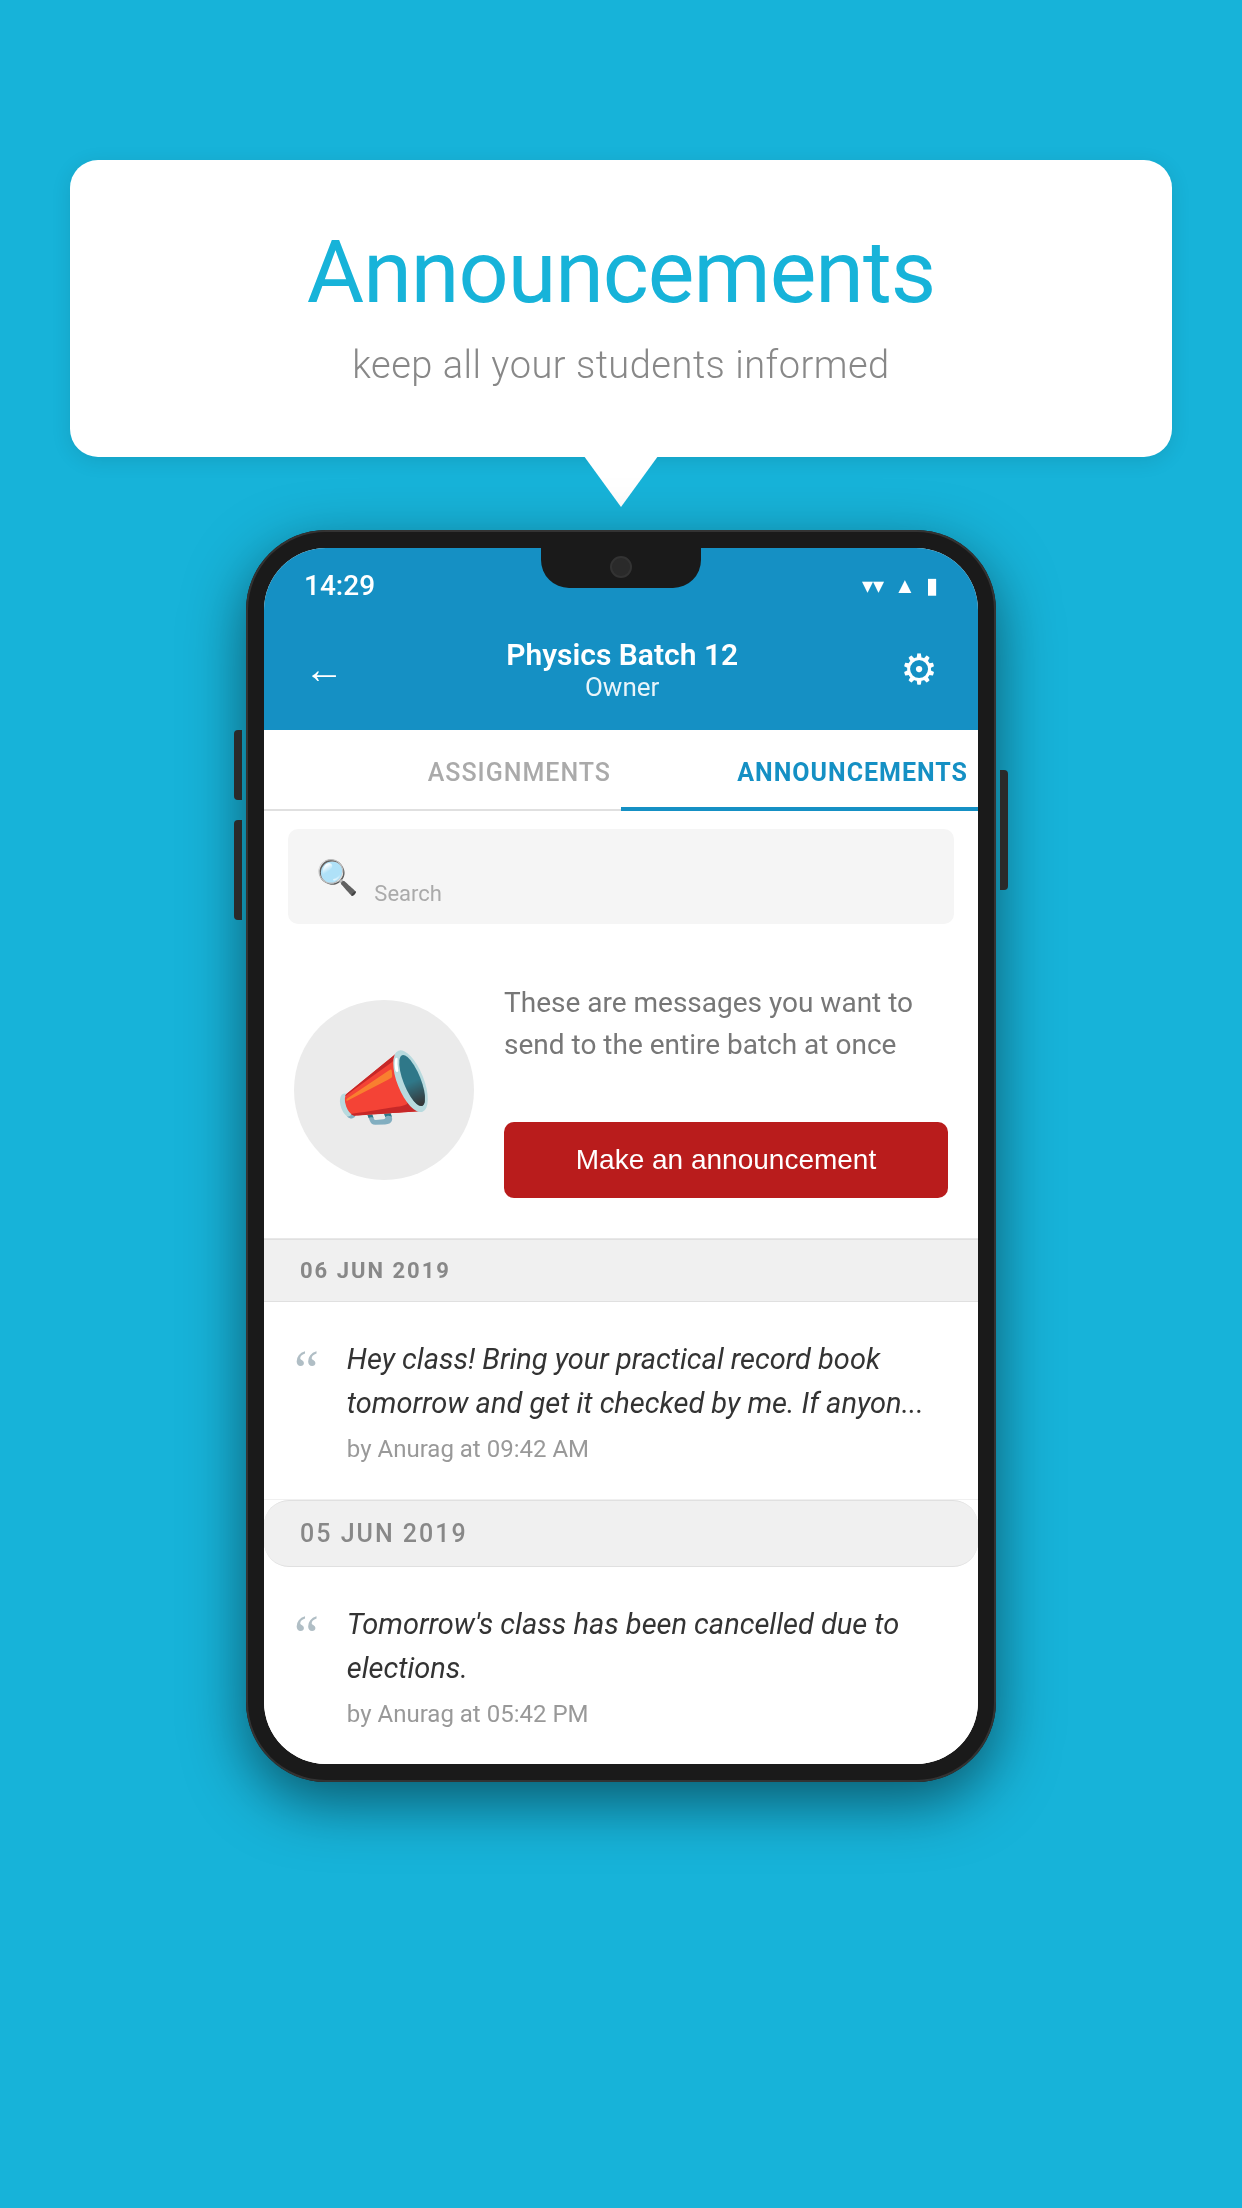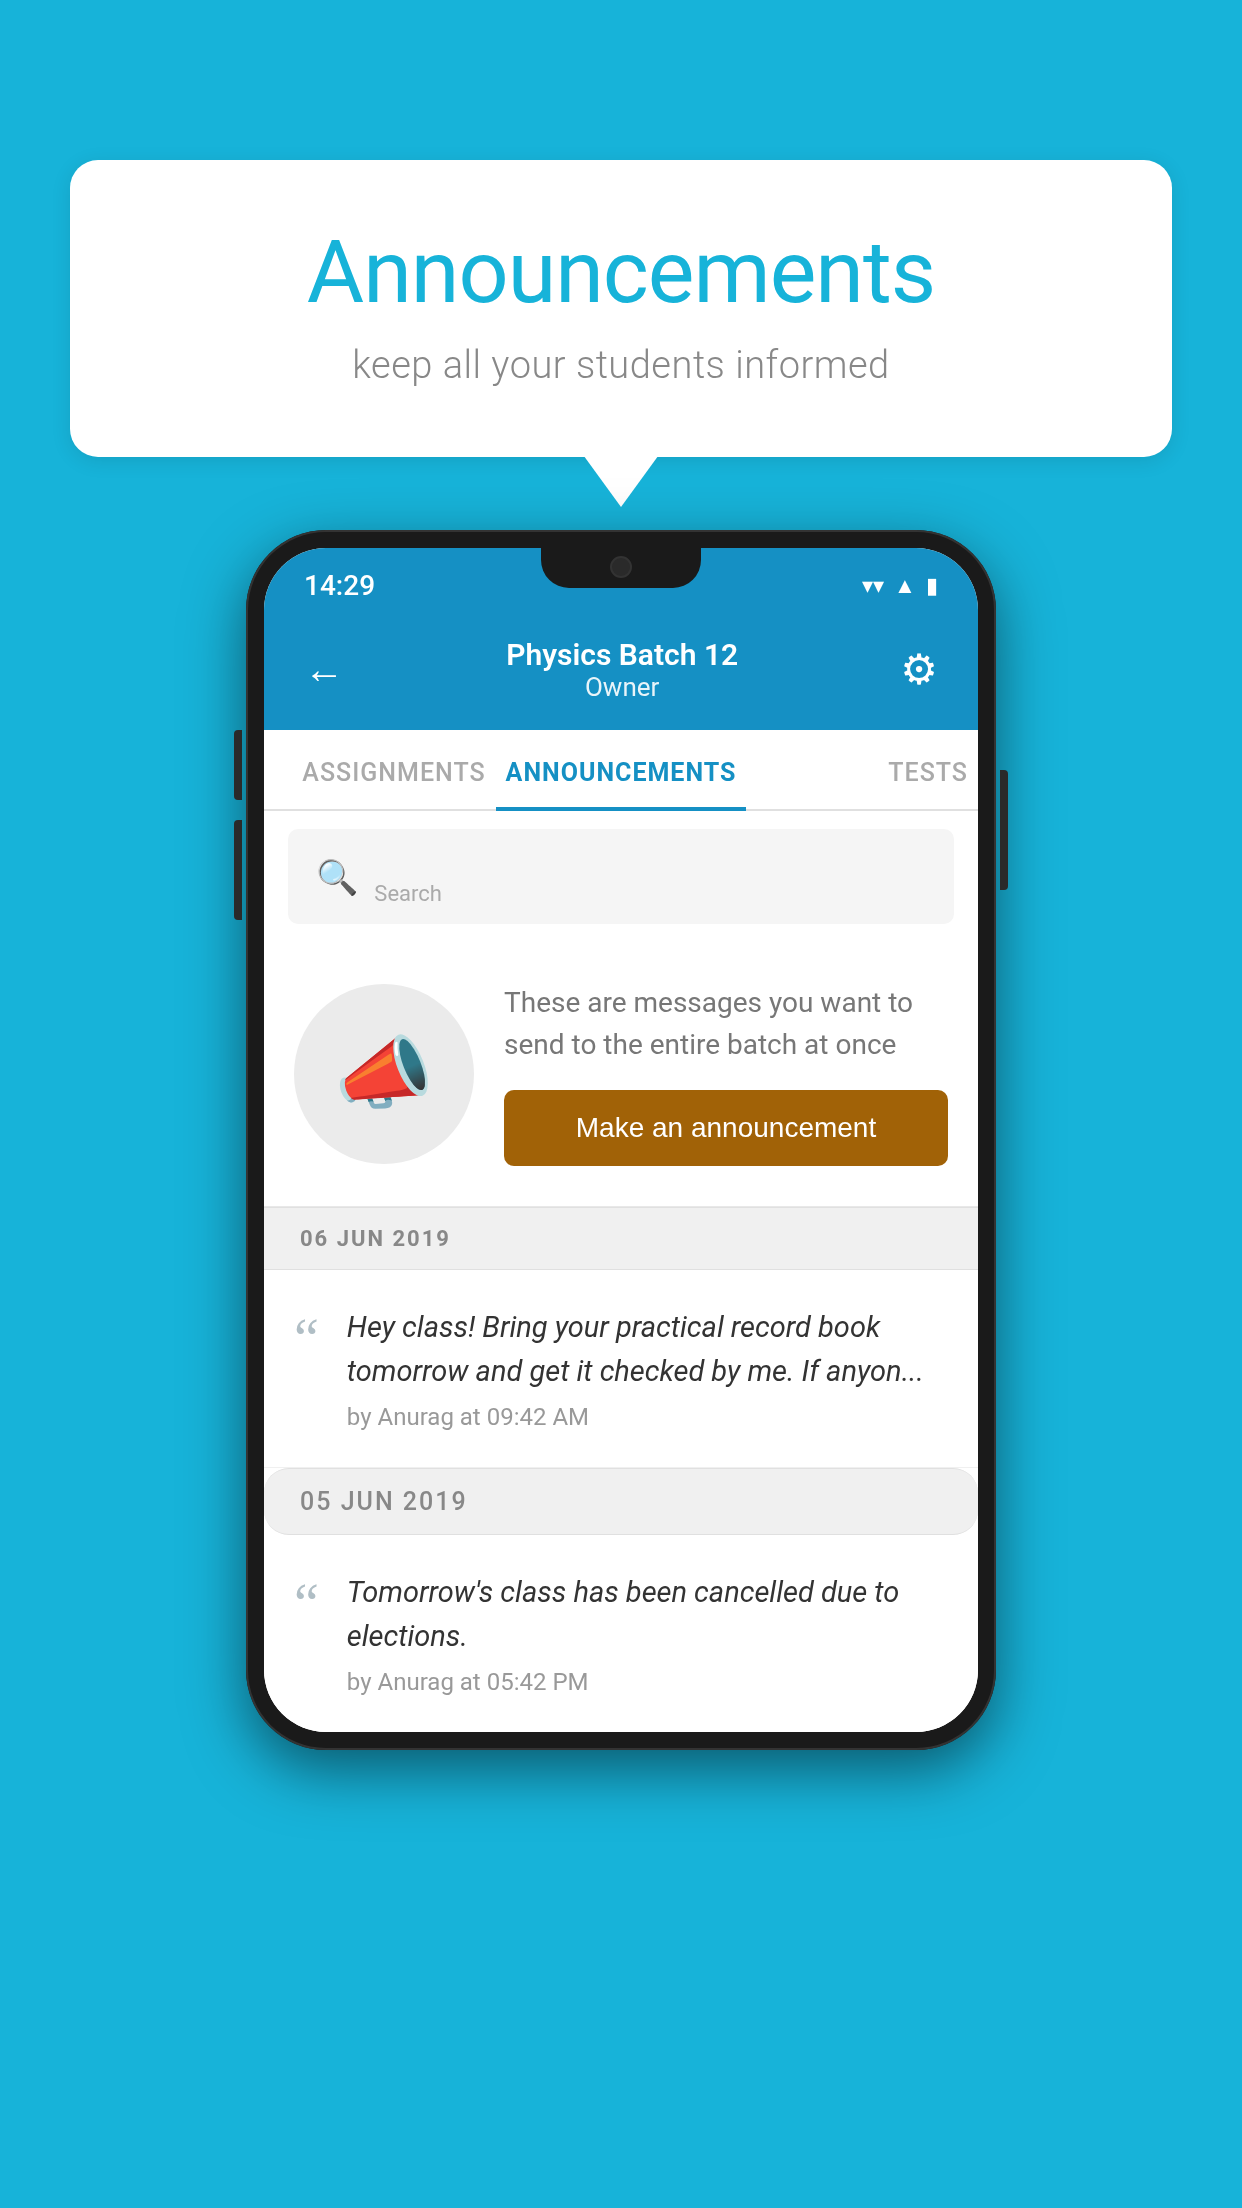--- a/index.html
+++ b/index.html
@@ -288,29 +288,30 @@
     }
 
     .announcement-desc {
       color: #777;
       font-size: 28px;
       line-height: 1.5;
       margin-bottom: 24px;
     }
 
     .make-announcement-btn {
-      background: #a16207;
+      background: #b91c1c;
       color: white;
       border: none;
       border-radius: 10px;
       padding: 22px 36px;
       font-size: 28px;
       font-weight: 500;
       cursor: pointer;
       width: 100%;
+      margin-top: 32px;
     }
 
     
     .date-separator {
       background: #f0f0f0;
       padding: 18px 36px;
       color: #888;
       font-size: 22px;
       font-weight: 700;
       letter-spacing: 2px;
@@ -411,21 +412,20 @@
         <div class="header-title-group">
           <div class="header-title">Physics Batch 12</div>
           <div class="header-subtitle">Owner</div>
         </div>
         <span class="header-gear">⚙</span>
       </div>
 
       <div class="tabs-bar">
         <div class="tab-item">ASSIGNMENTS</div>
         <div class="tab-item active">ANNOUNCEMENTS</div>
-        <div class="tab-item">TESTS</div>
       </div>
 
       <div class="search-container">
         <div class="search-box">
           <span class="search-icon-svg">🔍</span>
           <span class="search-placeholder">Search</span>
         </div>
       </div>
 
       <div class="announcement-prompt">

